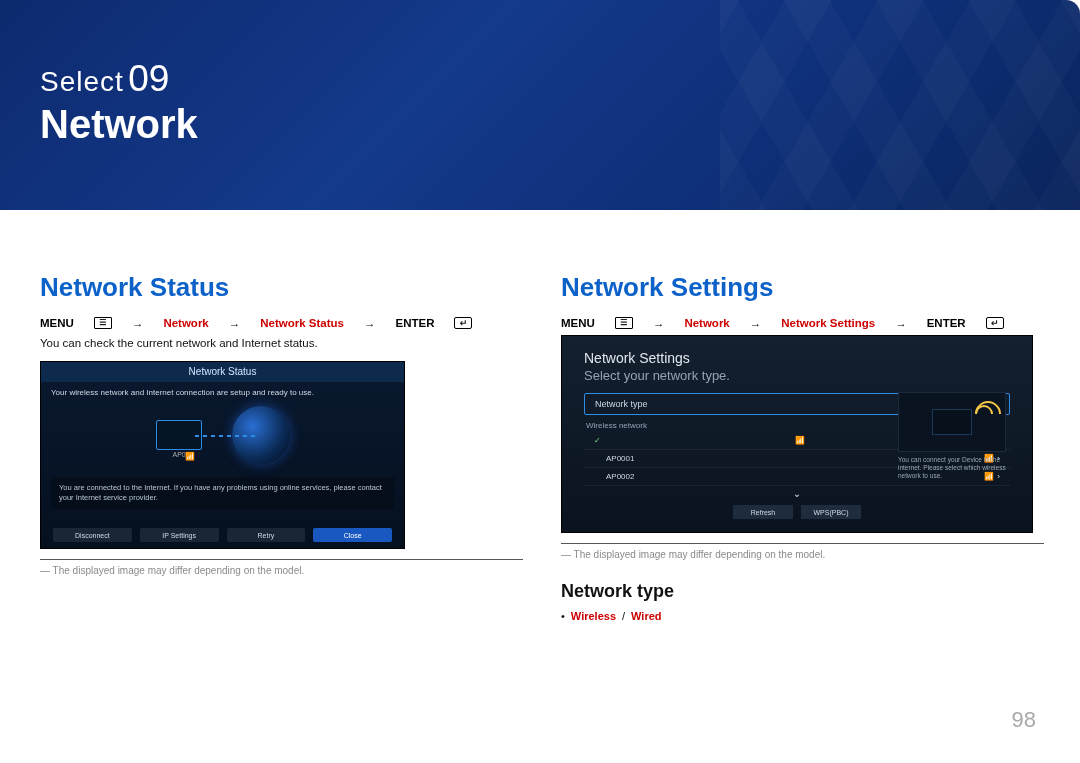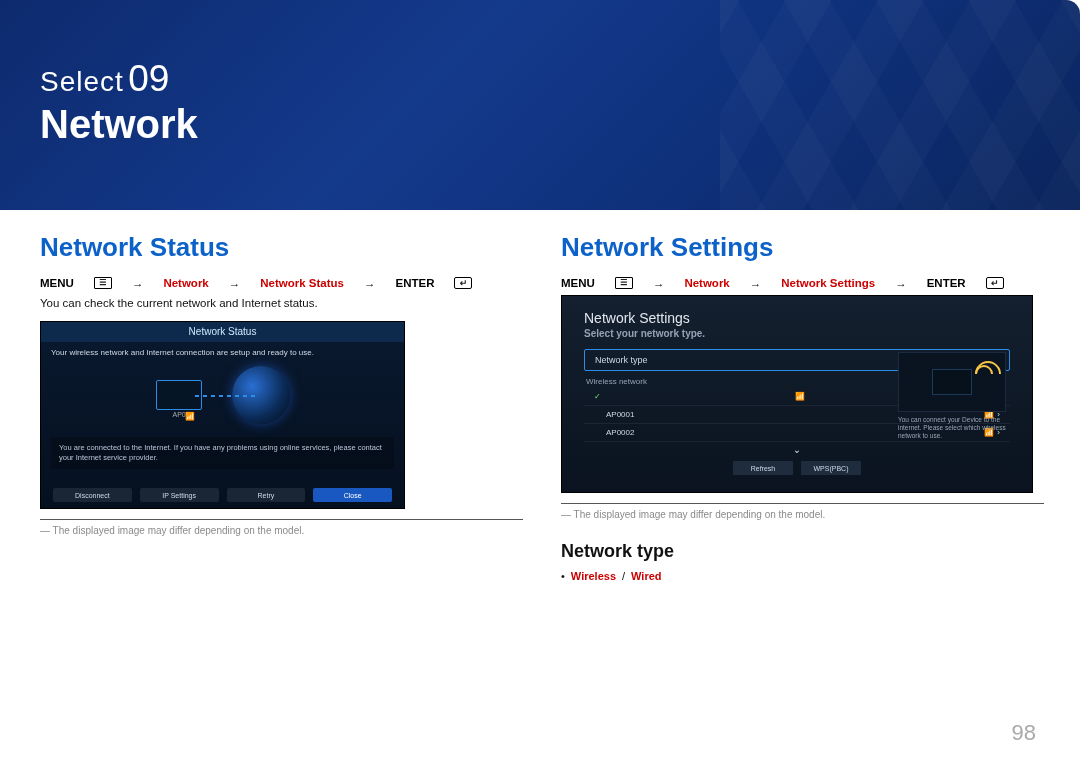--- a/index.html
+++ b/index.html
@@ -29,21 +29,21 @@
     background:
       repeating-linear-gradient(60deg, rgba(255,255,255,0.04) 0 40px, rgba(255,255,255,0) 40px 80px),
       repeating-linear-gradient(-60deg, rgba(255,255,255,0.04) 0 40px, rgba(255,255,255,0) 40px 80px);
     opacity:0.6;
   }
   .content {
     display: flex;
     padding: 22px 36px 0 40px;
     gap: 38px;
   }
-  .col { flex: 1; }
+  .col { flex: 1; margin-top: 40px; }
   h2.section-title { color: #0d62c9; font-size: 26px; font-weight: 600; margin-bottom: 14px; }
   .menu-path { font-size: 11.5px; font-weight: 700; margin-bottom: 6px; display:flex; align-items:center; gap:20px; flex-wrap:wrap;}
   .menu-path .black { color:#000; }
   .menu-path .red { color:#cc0000; font-weight:700;}
   .menu-path .arrow { color:#000; }
   .menu-icon {
     display:inline-flex; align-items:center; justify-content:center;
     width:18px; height:12px; border:1px solid #000; border-radius:1px;
     font-size:8px; line-height:1;
   }
@@ -106,21 +106,21 @@
 
   
   .screenshot2 {
     width: 472px; height: 198px;
     background: linear-gradient(180deg,#14202f 0%, #0a131f 100%);
     border:1px solid #000; position:relative; overflow:hidden;
     font-family: Arial, sans-serif; color:#cfd8e6;
   }
   .ss2-inner { position:absolute; left:22px; right:22px; top:14px; bottom:14px; }
   .ss2-title { font-size:14px; color:#e0e6ee; font-weight:400; }
-  .ss2-sub { font-size:10px; color:#95a2b4; margin-top:2px;font-weight:bold; }
+  .ss2-sub { font-size:13px; color:#95a2b4; margin-top:2px; }
   .ss2-row {
     display:flex; justify-content:space-between; align-items:center;
     margin-top:10px; height:22px; padding:0 10px;
     border:1.5px solid #2d8de6; border-radius:2px;
     font-size:9px;
   }
   .ss2-row .value { color:#f6c647; }
   .ss2-list-label { font-size:8px; color:#95a2b4; margin-top:6px; margin-left:2px;}
   .ss2-list { margin-top:2px; }
   .ss2-item {
@@ -161,21 +161,21 @@
 
   .footnote-divider { border:none; border-top:1px solid #555; margin-top:10px; width:100%; }
   .footnote { font-size:10px; color:#8a8a8a; margin-top:4px; line-height:1.3;}
   h3.subheading { font-size:18px; font-weight:700; color:#111; margin-top:20px; }
   .bullet-row { font-size:11px; margin-top:8px; display:flex; gap:6px; }
   .bullet-row .dot { color:#111; }
   .bullet-row .red-opt { color:#cc0000; font-weight:700; }
   .bullet-row .slash { color:#111; }
 
   .page-num {
-    position:absolute; right:44px; bottom:17px;
+    position:absolute; right:44px; bottom:30px;
     color:#a9a9a9; font-size:22px;
   }
 </style>
 </head>
 <body>
 
 <div class="banner">
   <div class="cubes"></div>
   <div>
     <span class="chapter-label">Select</span>

